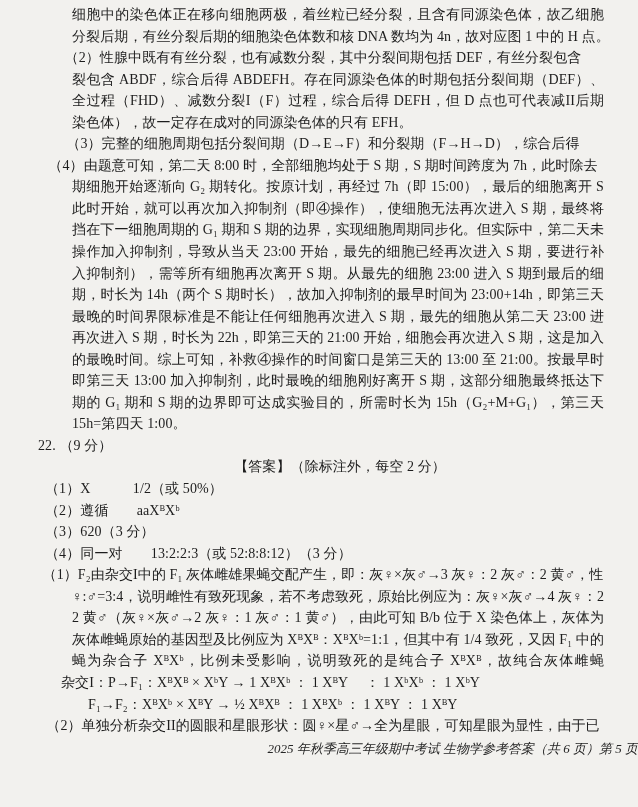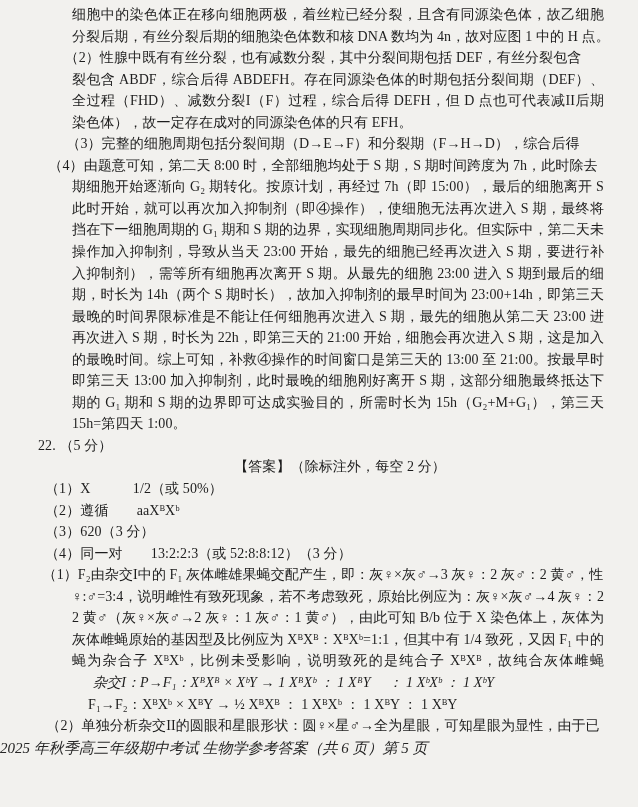--- a/index.html
+++ b/index.html
@@ -23,26 +23,26 @@
     white-space:normal;
     text-align:justify;
     text-align-last:justify;
     overflow:hidden;
     margin-right:34px;
   }
   .m-cont{margin-left:72px;}
   .m-item{margin-left:42px;text-align:center;}
   .m-ans{margin-left:45px;}
   .m-q{margin-left:38px;}
-  .m-x1{margin-left:93px;font-style:italic;}
+  .m-x1{margin-left:61px;}
   .m-x2{margin-left:88px;}
   .footer{
     height:21px;line-height:21px;
-    text-align:left;
-    font-size:15px;
+    text-align:right;
+    font-size:13px;
     font-style:italic;
     color:#262626;
     margin-top:1px;
   }
 </style>
 </head>
 <body>
 
 <div class="page">
 
@@ -60,21 +60,21 @@
   <div class="ln m-cont j">操作加入抑制剂，导致从当天 23:00 开始，最先的细胞已经再次进入 S 期，要进行补救（即加</div>
   <div class="ln m-cont j">入抑制剂），需等所有细胞再次离开 S 期。从最先的细胞 23:00 进入 S 期到最后的细胞离开 S</div>
   <div class="ln m-cont j">期，时长为 14h（两个 S 期时长），故加入抑制剂的最早时间为 23:00+14h，即第三天 13:00。</div>
   <div class="ln m-cont j">最晚的时间界限标准是不能让任何细胞再次进入 S 期，最先的细胞从第二天 23:00 进入 S 期到</div>
   <div class="ln m-cont j">再次进入 S 期，时长为 22h，即第三天的 21:00 开始，细胞会再次进入 S 期，这是加入抑制剂</div>
   <div class="ln m-cont j">的最晚时间。综上可知，补救④操作的时间窗口是第三天的 13:00 至 21:00。按最早时间补救，</div>
   <div class="ln m-cont j">即第三天 13:00 加入抑制剂，此时最晚的细胞刚好离开 S 期，这部分细胞最终抵达下一细胞周</div>
   <div class="ln m-cont j">期的 G₁ 期和 S 期的边界即可达成实验目的，所需时长为 15h（G₂+M+G₁），第三天 13:00+</div>
   <div class="ln m-cont">15h=第四天 1:00。</div>
 
-  <div class="ln m-q">22. （5 分）</div>
+  <div class="ln m-q">22. （9 分）</div>
   <div class="ln m-item">【答案】（除标注外，每空 2 分）</div>
   <div class="ln m-ans">（1）X　　　1/2（或 50%）</div>
   <div class="ln m-ans">（2）遵循　　aaXᴮXᵇ</div>
   <div class="ln m-ans">（3）620（3 分）</div>
   <div class="ln m-ans">（4）同一对　　13:2:2:3（或 52:8:8:12）（3 分）</div>
   <div class="ln m-item j">（1）F₂由杂交I中的 F₁ 灰体雌雄果蝇交配产生，即：灰♀×灰♂→3 灰♀：2 灰♂：2 黄♂，性别比例</div>
   <div class="ln m-cont j">♀:♂=3:4，说明雌性有致死现象，若不考虑致死，原始比例应为：灰♀×灰♂→4 灰♀：2 灰♂：</div>
   <div class="ln m-cont j">2 黄♂（灰♀×灰♂→2 灰♀：1 灰♂：1 黄♂），由此可知 B/b 位于 X 染色体上，灰体为显性。F₂</div>
   <div class="ln m-cont j">灰体雌蝇原始的基因型及比例应为 XᴮXᴮ：XᴮXᵇ=1:1，但其中有 1/4 致死，又因 F₁ 中的灰体雌</div>
   <div class="ln m-cont j">蝇为杂合子 XᴮXᵇ，比例未受影响，说明致死的是纯合子 XᴮXᴮ，故纯合灰体雌蝇（XᴮXᴮ）中有</div>

